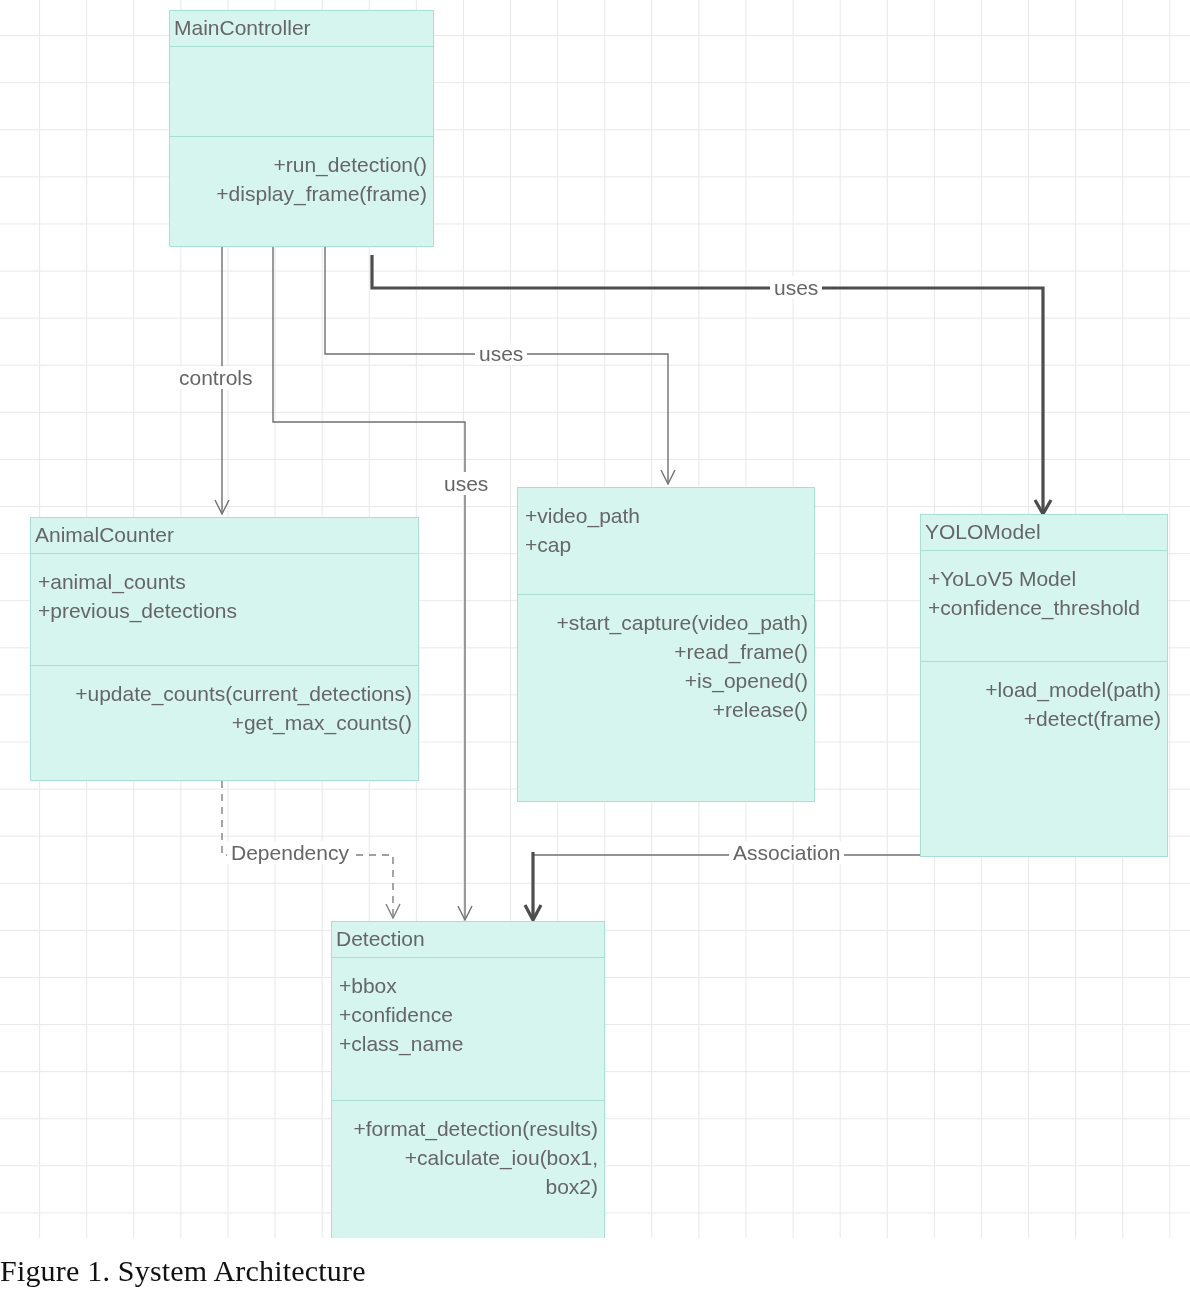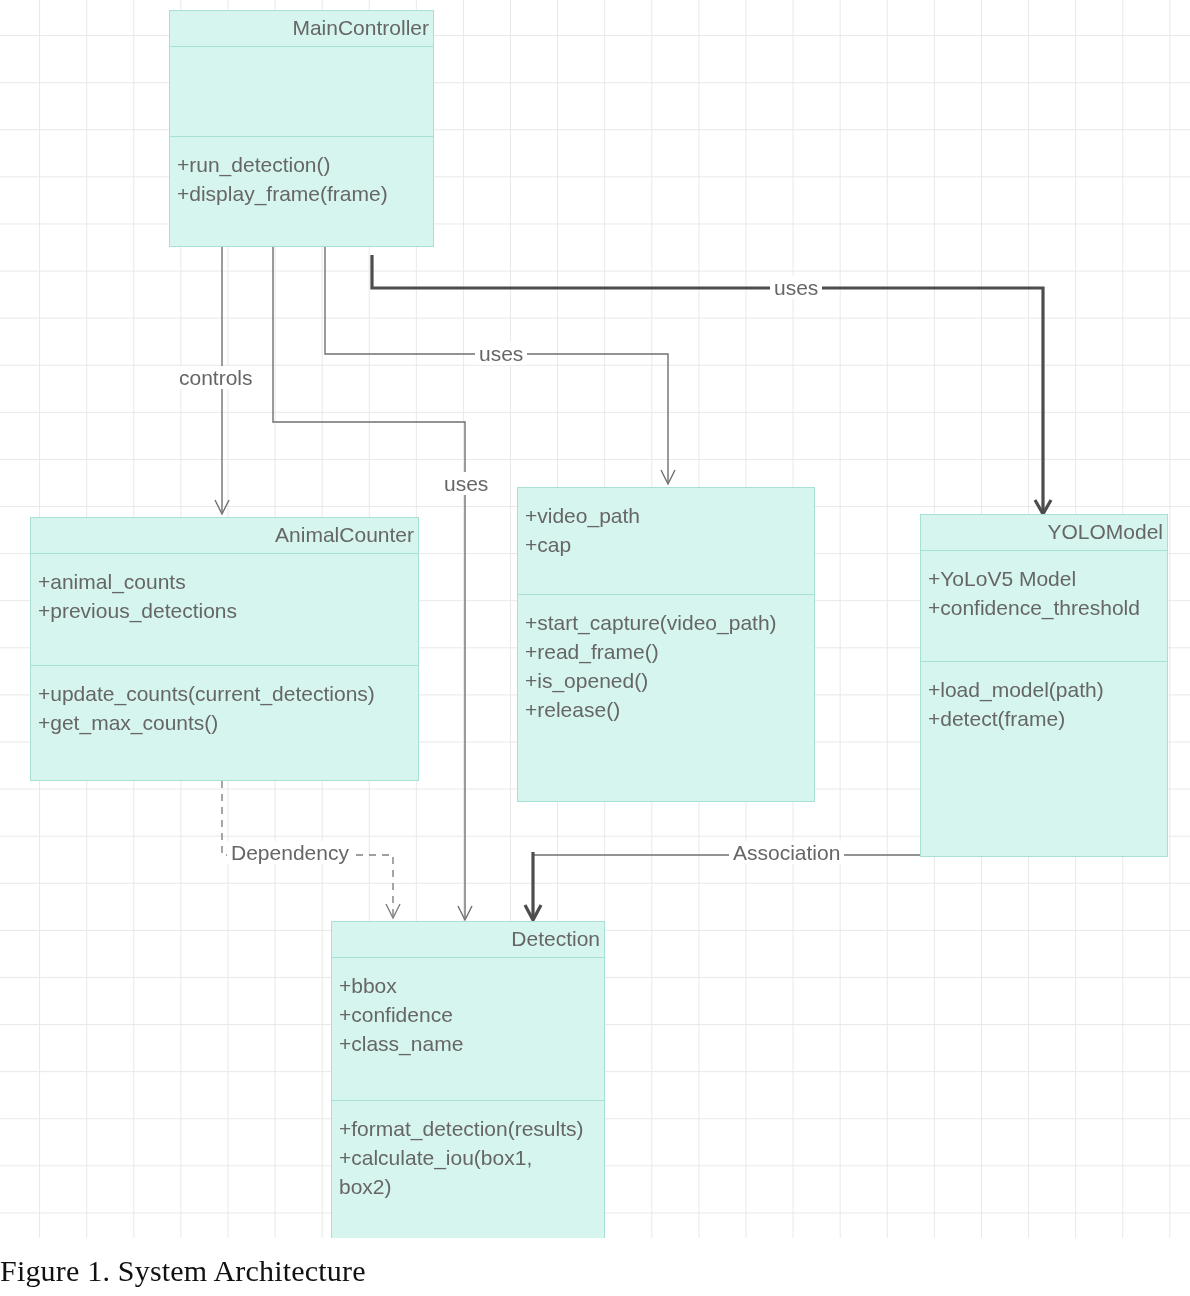--- a/index.html
+++ b/index.html
@@ -45,38 +45,39 @@
   
   .uml-class {
     position: absolute;
     box-sizing: border-box;
     background: #d6f5ee;
     border: 1.5px solid #a9e0d6;
     color: #666666;
   }
   .uml-title {
     box-sizing: border-box;
-    text-align: right;
+    text-align: left;
     font-size: 21px;
     color: #666666;
     padding: 5px 4px 6px 4px;
     border-bottom: 1.5px solid #a9e0d6;
     line-height: 1.15;
   }
   .uml-section {
     box-sizing: border-box;
     padding: 14px 6px 10px 7px;
     font-size: 21px;
     line-height: 1.38;
     color: #666666;
     white-space: pre-wrap;
     overflow: hidden;
   }
   .uml-section.divider {
     border-top: 1.5px solid #a9e0d6;
+    text-align: right;
   }
   .uml-section.empty {
     padding: 0;
   }
 
   
   svg.edges {
     position: absolute;
     left: 0;
     top: 0;

